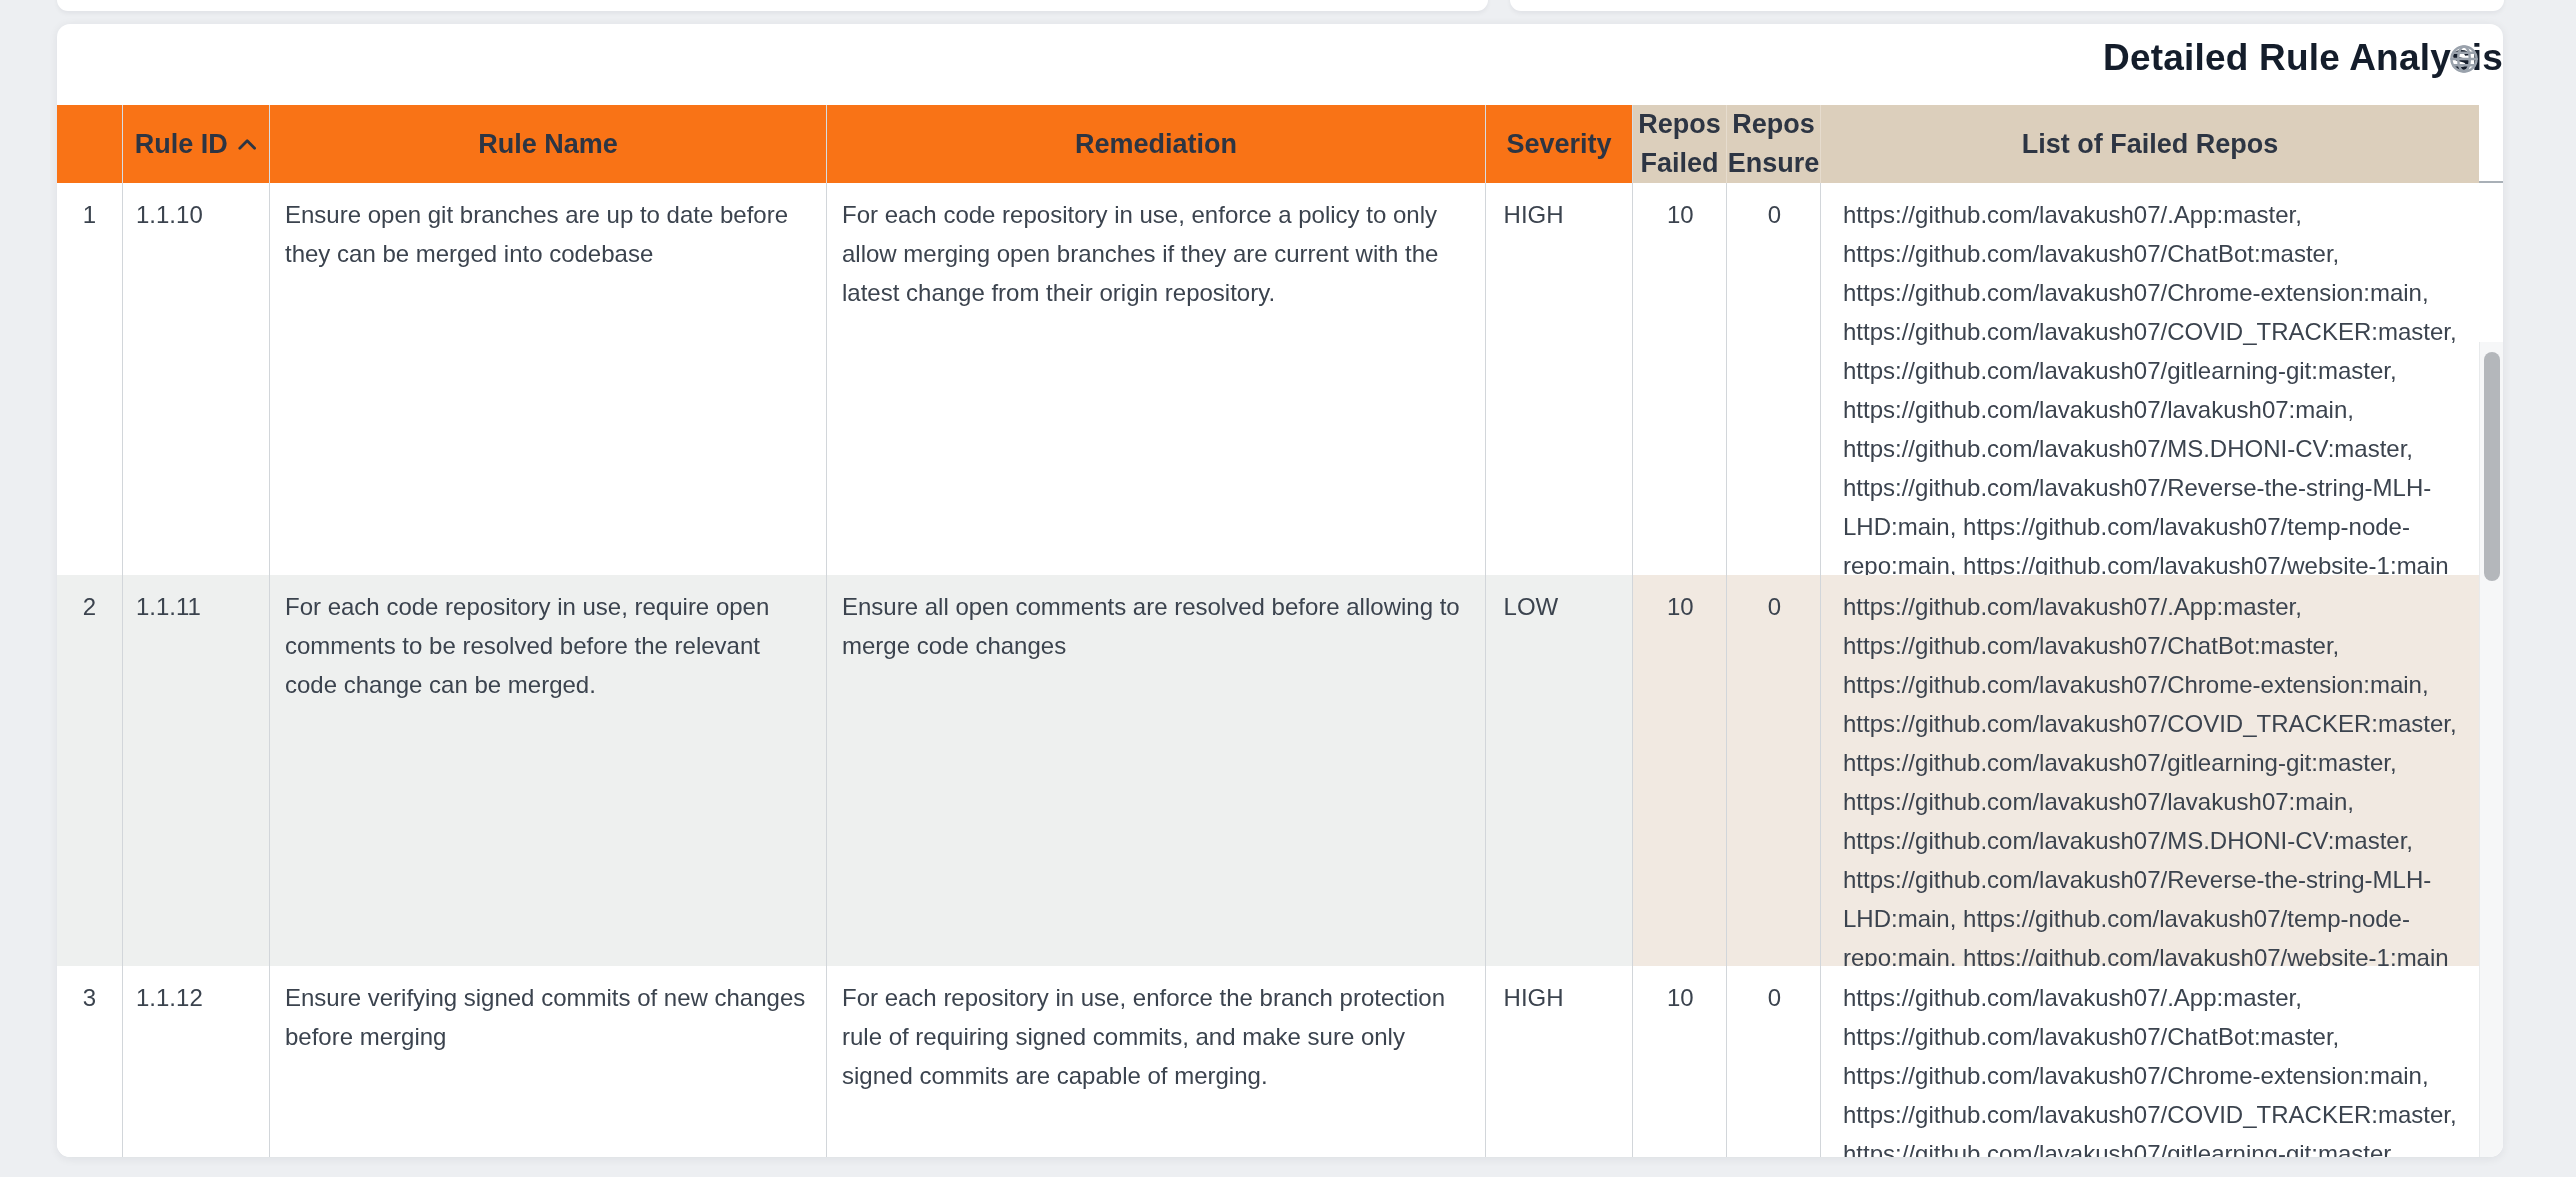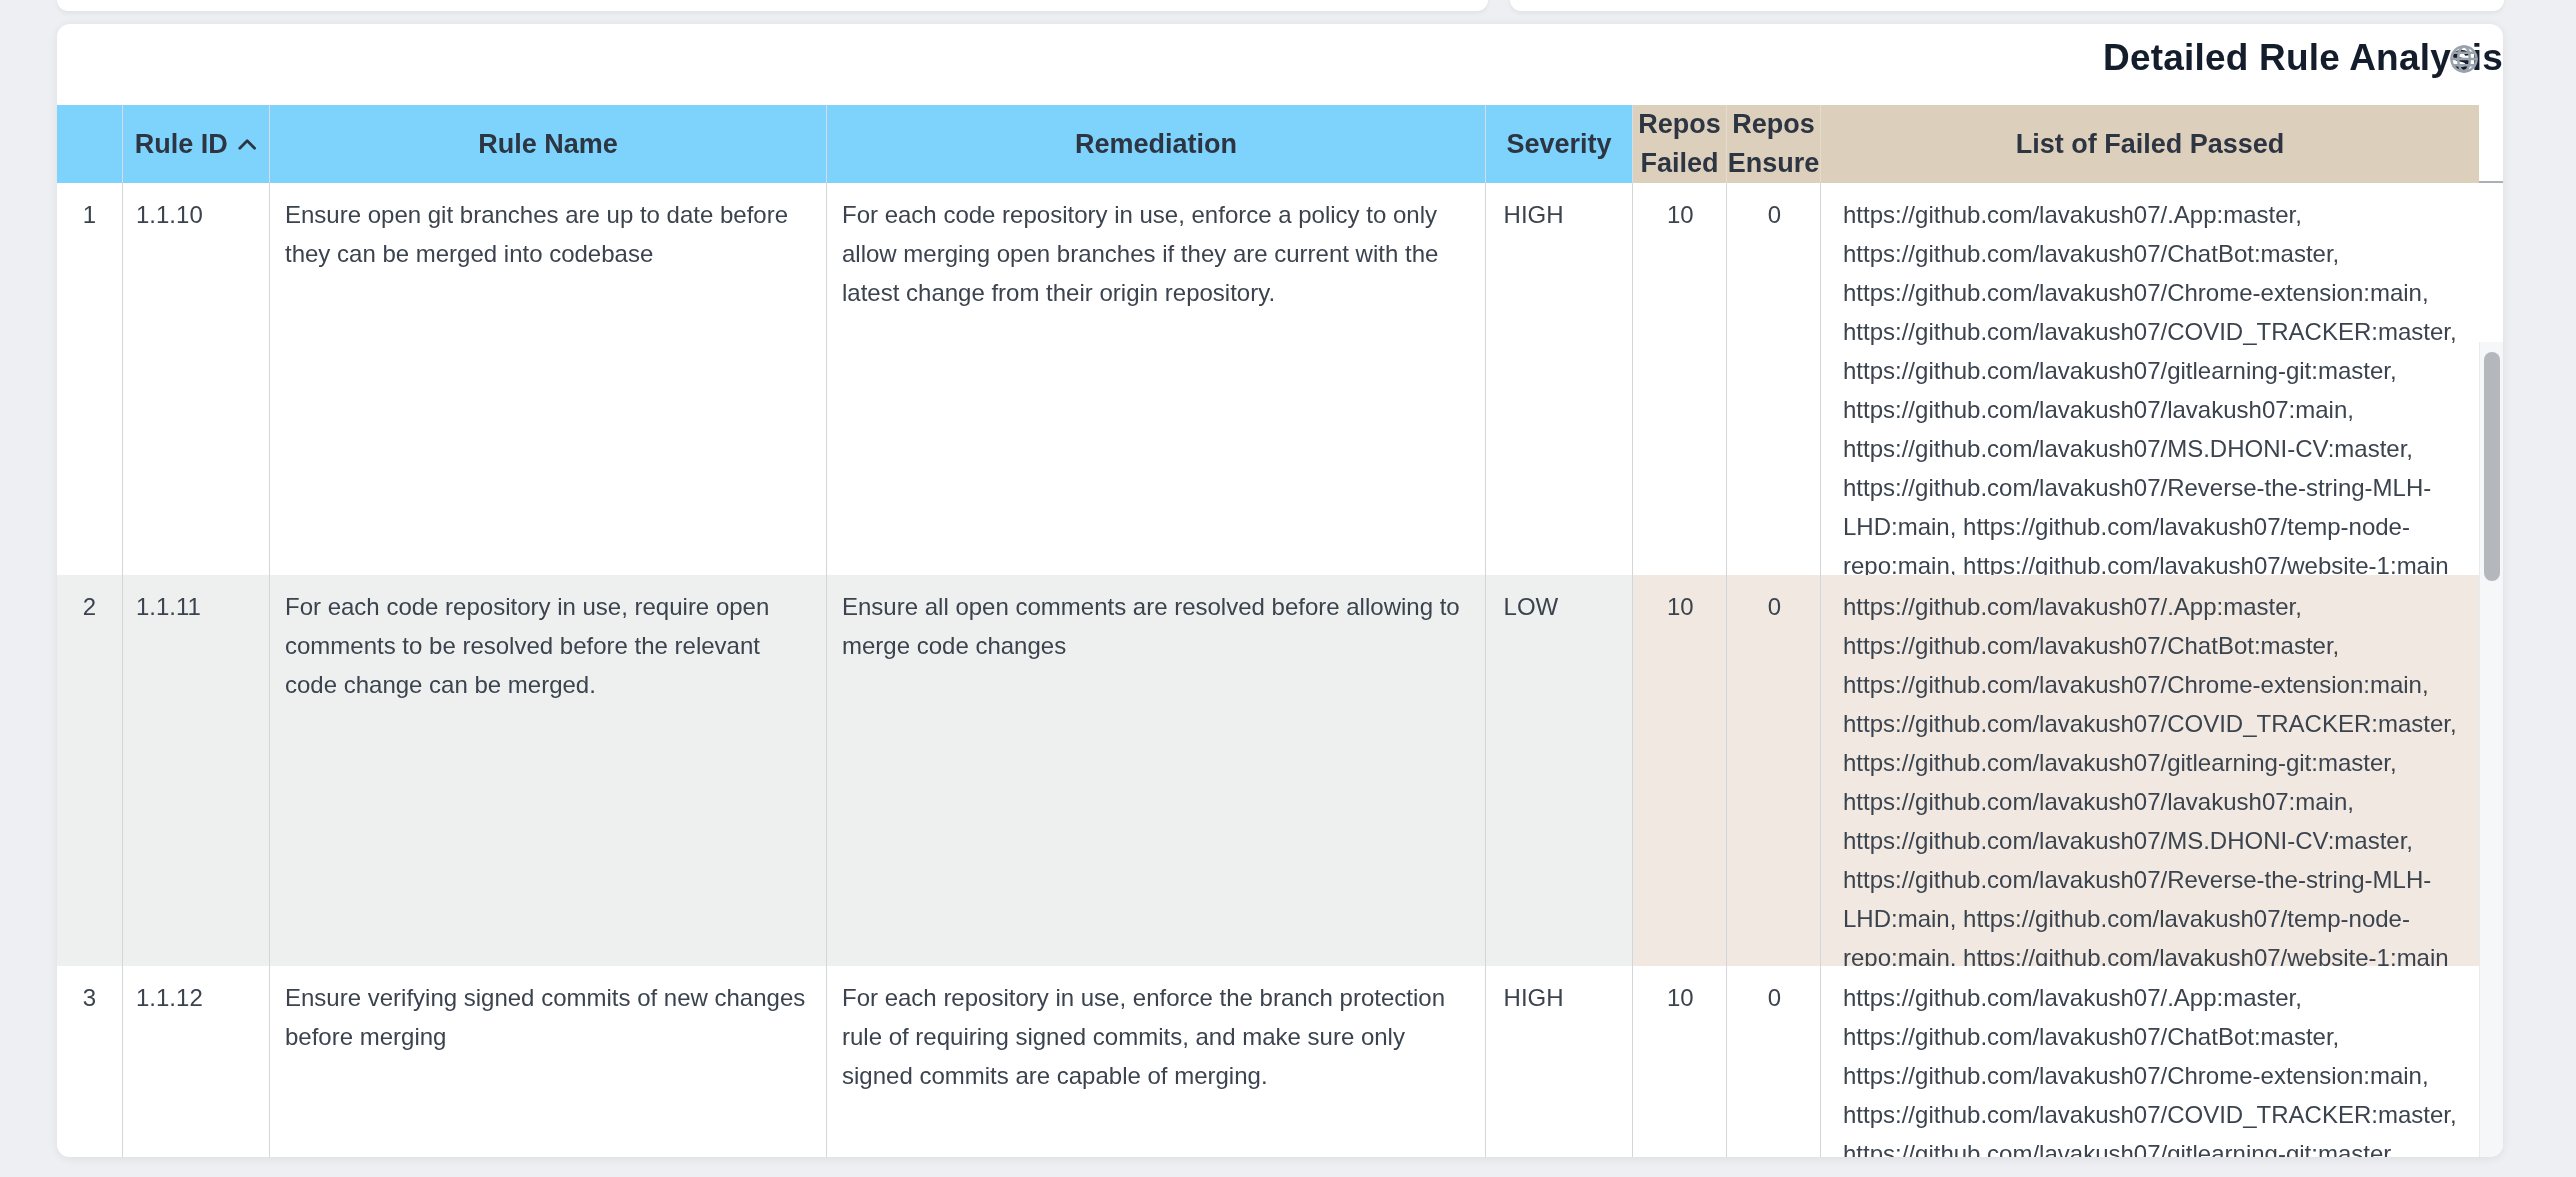--- a/index.html
+++ b/index.html
@@ -44,21 +44,21 @@
   .thead{
     height:78px;
     border-bottom:2.8px solid #a9b0b7;
     box-sizing:border-box;
   }
   .th{
     display:flex;align-items:center;justify-content:center;text-align:center;
     font-size:27px;font-weight:700;color:#2d3543;
     line-height:39px;
   }
-  .th.blue{background:#7dd3fc;border-right:1.9px solid #d6dde4;}
+  .th.blue{background:#f97316;border-right:1.9px solid #d6dde4;}
   .th.tan{background:#dccfbc;border-right:1.9px solid #e6dcce;}
   .th:last-child{border-right:none;}
   .th .sort-icon{margin-left:9.3px;display:inline-flex;}
 
   .tbody{position:relative;height:975px;}
   .trow{overflow:hidden;}
   .trow.r1{height:392px;}
   .trow.r2{height:391px;}
   .trow.r3{height:191px;}
   .td{
@@ -121,21 +121,21 @@
         <svg width="20.4" height="14" viewBox="0 0 22 15" fill="none" stroke="#2d3543" stroke-width="3" stroke-linecap="round" stroke-linejoin="round">
           <polyline points="3,12 11,4 19,12"></polyline>
         </svg>
       </span>
     </div>
     <div class="th blue">Rule Name</div>
     <div class="th blue">Remediation</div>
     <div class="th blue">Severity</div>
     <div class="th tan">Repos Failed</div>
     <div class="th tan">Repos Ensure</div>
-    <div class="th tan">List of Failed Passed</div>
+    <div class="th tan">List of Failed Repos</div>
   </div>
 
   <div class="tbody">
 
     <div class="trow r1">
       <div class="td c-idx">1</div>
       <div class="td c-ruleid">1.1.10</div>
       <div class="td c-rulename">Ensure open git branches are up to date before they can be merged into codebase</div>
       <div class="td c-remediation">For each code repository in use, enforce a policy to only allow merging open branches if they are current with the latest change from their origin repository.</div>
       <div class="td c-severity">HIGH</div>

